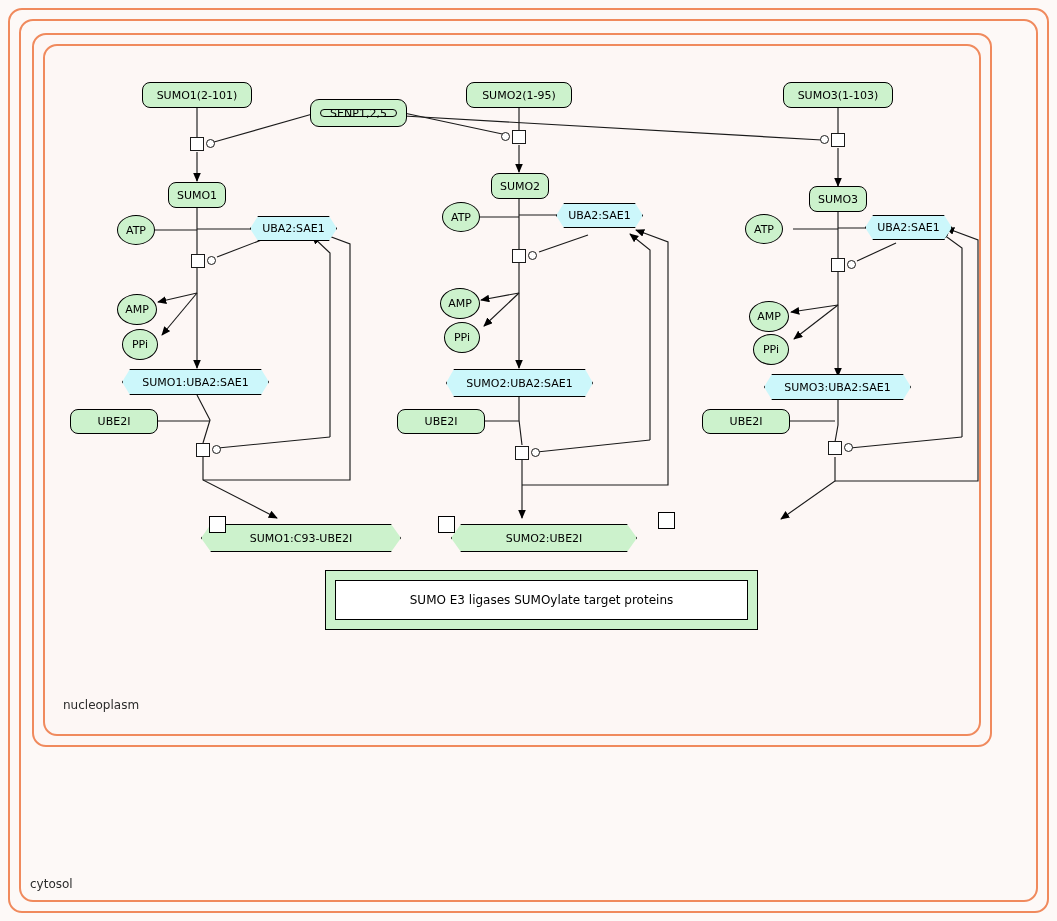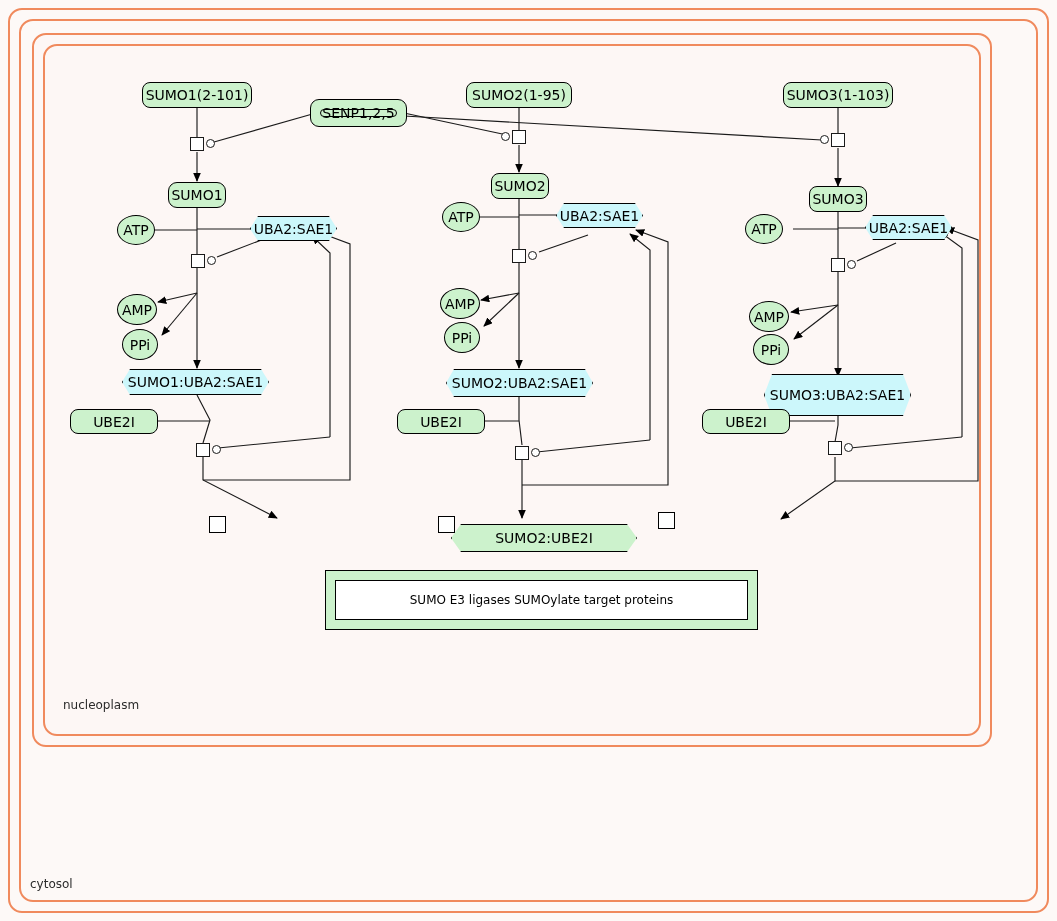--- a/index.html
+++ b/index.html
@@ -42,21 +42,21 @@
     height: 921px;
     pointer-events: none;
   }
   
   .node {
     position: absolute;
     box-sizing: border-box;
     display: flex;
     align-items: center;
     justify-content: center;
-    font-size: 14px;
+    font-size: 11px;
     color: #000;
     text-align: center;
     white-space: nowrap;
     line-height: 1;
   }
   
   .n-protein {
     background: #ccf2cc;
     border: 1px solid #000;
     border-radius: 8px;
@@ -256,21 +256,21 @@
 
   <div class="rxn" style="left:190px; top:137px;"></div>
   <div class="rxn-circle" style="left:206px; top:139px;"></div>
 
   <div class="rxn" style="left:512px; top:130px;"></div>
   <div class="rxn-circle" style="left:501px; top:132px;"></div>
 
   <div class="rxn" style="left:831px; top:133px;"></div>
   <div class="rxn-circle" style="left:820px; top:135px;"></div>
 
-  <div class="node n-protein" style="left:168px; top:182px; width:58px; height:26px;border-radius:9px;">
+  <div class="node n-protein" style="left:168px; top:182px; width:58px; height:26px;">
     <span>SUMO1</span>
   </div>
   <div class="node n-protein" style="left:491px; top:173px; width:58px; height:26px;">
     <span>SUMO2</span>
   </div>
   <div class="node n-protein" style="left:809px; top:186px; width:58px; height:26px;">
     <span>SUMO3</span>
   </div>
 
   <div class="node n-molecule" style="left:117px; top:215px; width:38px; height:30px;">
@@ -322,21 +322,21 @@
   <div class="node n-molecule" style="left:753px; top:334px; width:36px; height:31px;">
     <span>PPi</span>
   </div>
 
   <div class="node n-complex" style="left:122px; top:369px; width:147px; height:26px;">
     <span>SUMO1:UBA2:SAE1</span>
   </div>
   <div class="node n-complex" style="left:446px; top:369px; width:147px; height:28px;">
     <span>SUMO2:UBA2:SAE1</span>
   </div>
-  <div class="node n-complex" style="left:764px; top:374px; width:147px; height:42px;">
+  <div class="node n-complex" style="left:764px; top:374px; width:147px; height:26px;">
     <span>SUMO3:UBA2:SAE1</span>
   </div>
 
   <div class="node n-protein" style="left:70px; top:409px; width:88px; height:25px;">
     <span>UBE2I</span>
   </div>
   <div class="node n-protein" style="left:397px; top:409px; width:88px; height:25px;">
     <span>UBE2I</span>
   </div>
   <div class="node n-protein" style="left:702px; top:409px; width:88px; height:25px;">
@@ -345,20 +345,23 @@
 
   <div class="rxn" style="left:196px; top:443px;"></div>
   <div class="rxn-circle" style="left:212px; top:445px;"></div>
 
   <div class="rxn" style="left:515px; top:446px;"></div>
   <div class="rxn-circle" style="left:531px; top:448px;"></div>
 
   <div class="rxn" style="left:828px; top:441px;"></div>
   <div class="rxn-circle" style="left:844px; top:443px;"></div>
 
+  <div class="node n-output" style="left:201px; top:524px; width:200px; height:28px;">
+    <span>SUMO1:C93-UBE2I</span>
+  </div>
   <div class="badge" style="left:209px; top:516px;"></div>
 
   <div class="node n-output" style="left:451px; top:524px; width:186px; height:28px;">
     <span>SUMO2:UBE2I</span>
   </div>
   <div class="badge" style="left:438px; top:516px;"></div>
 
   <div class="badge" style="left:658px; top:512px;"></div>
 
   <div class="pathway-box" style="left:325px; top:570px; width:433px; height:60px;">

